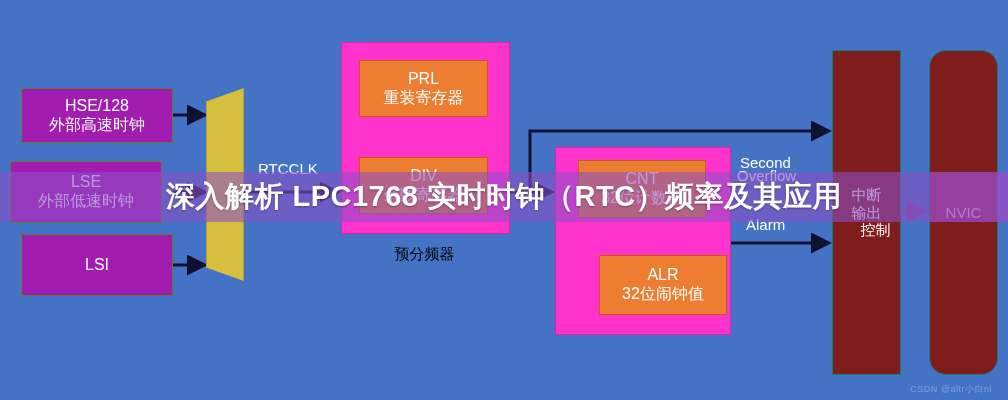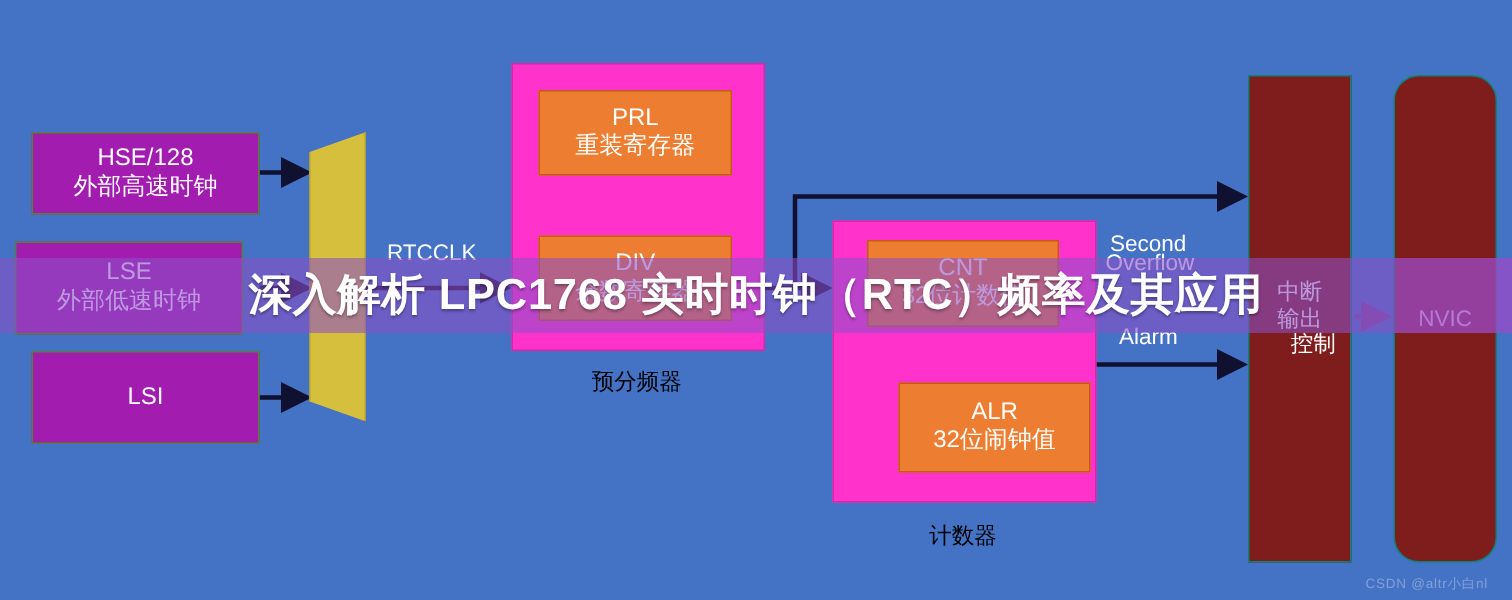--- a/index.html
+++ b/index.html
@@ -132,21 +132,20 @@
   <div class="box orange" style="left:578px;top:160px;width:128px;height:58px;">
     <span class="l1">CNT</span>
     <span class="l2">32位计数值</span>
   </div>
 
   <div class="box orange" style="left:578px;top:255px;width:128px;height:60px;margin-left:21px;">
     <span class="l1">ALR</span>
     <span class="l2">32位闹钟值</span>
   </div>
 
-  <div class="caption" style="left:555px;top:348px;width:174px;">计数器</div>
 
   <div class="sig-label" style="left:740px;top:110px;margin-top:44px;">Second</div>
   <div class="sig-label" style="left:737px;top:167px;">Overflow</div>
   <div class="sig-label" style="left:746px;top:216px;">Alarm</div>
 
   <div class="box teal" style="left:832px;top:50px;width:69px;height:325px;">
     <span class="l1">中断</span>
     <span class="l2">输出</span>
     <span class="l3">控制</span>
   </div>

